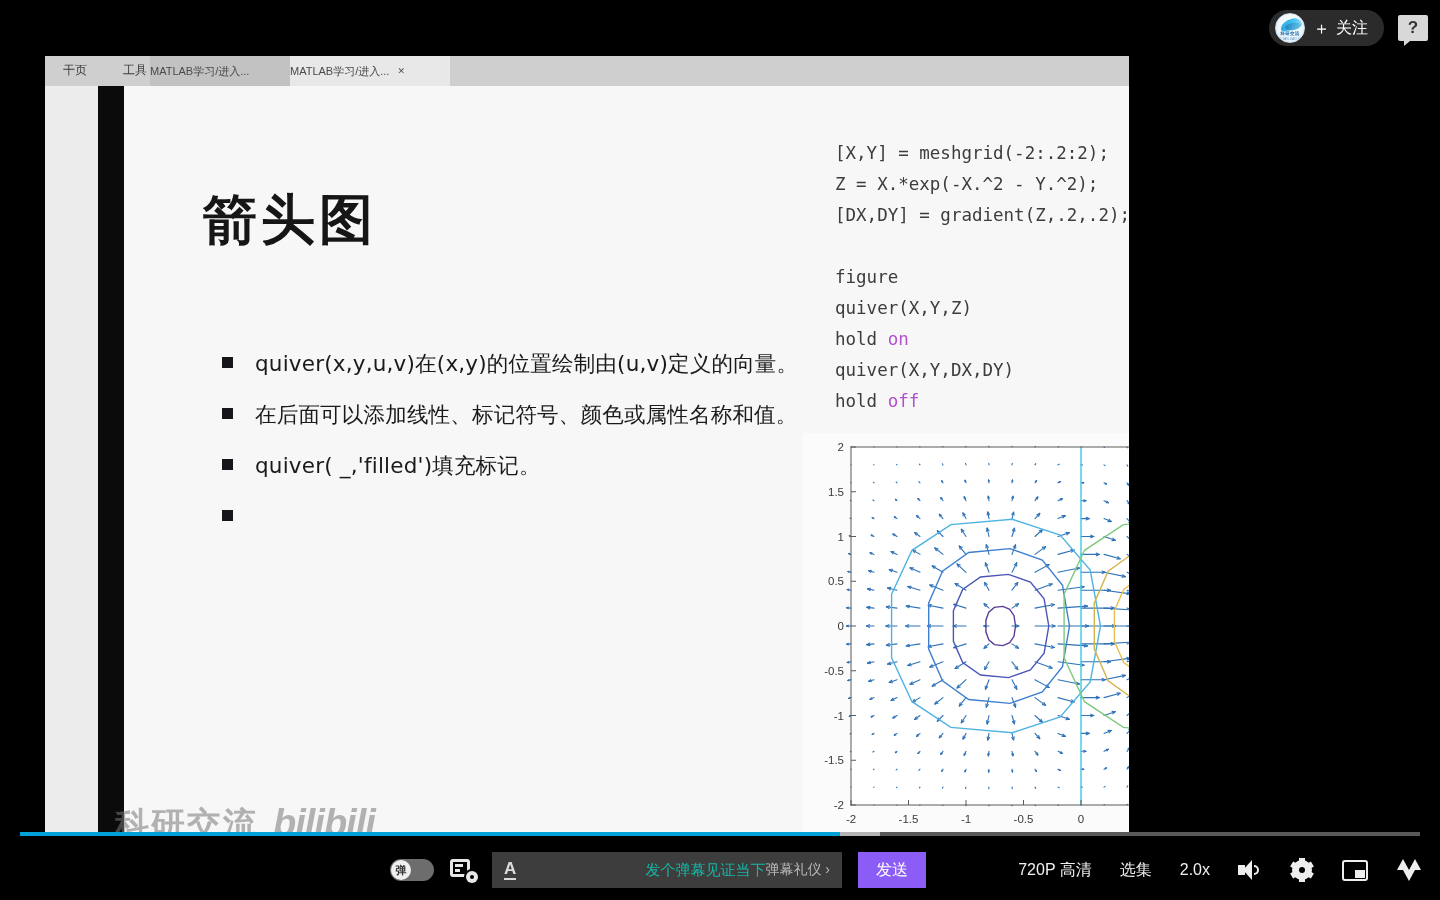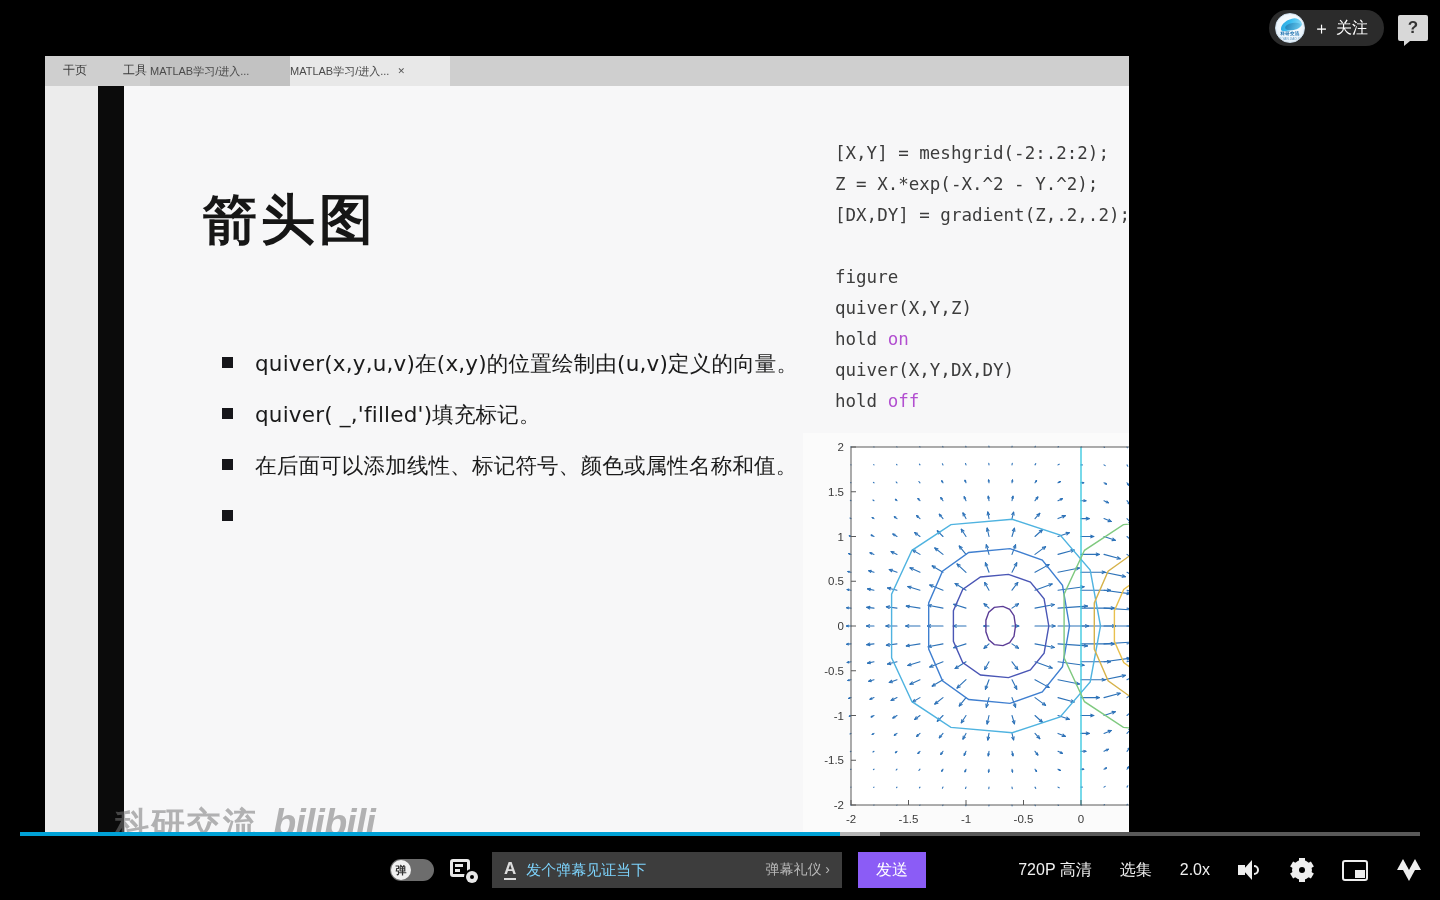--- a/index.html
+++ b/index.html
@@ -160,21 +160,21 @@
     background: #e8e8e8; box-shadow: 0 0 0 2px #000;
   }
   .danmu-style-icon .gear::after {
     content: ""; position: absolute; left: 4px; top: 4px; width: 4px; height: 4px; border-radius: 50%; background: #000;
   }
   .danmu-input {
     display: flex; align-items: center; width: 350px; height: 36px;
     background: #3d3d3d; padding: 0 0 0 12px;
   }
   .danmu-A { color: #dcdcdc; font-size: 17px; font-weight: bold; border-bottom: 2px solid #dcdcdc; line-height: 18px; margin-right: 10px; }
-  .danmu-placeholder { color: #7dd3fc; font-size: 15px; flex: 1; }
+  .danmu-placeholder { color: #14b8a6; font-size: 15px; flex: 1; text-align: right; }
   .danmu-etiquette { color: #b8b8b8; font-size: 14px; padding-right: 12px; white-space: nowrap; }
   .send-btn {
     width: 68px; height: 36px; background: #8b5cf6; color: #fff; font-size: 16px;
     display: flex; align-items: center; justify-content: center;
   }
 
   .ctrl-right { position: absolute; right: 18px; top: 0; height: 60px; display: flex; align-items: center; gap: 28px; }
   .ctrl-text { color: #f0f0f0; font-size: 16px; white-space: nowrap; }
   .vol-icon { width: 24px; height: 20px; position: relative; }
   .vol-icon .spk { position: absolute; left: 0; top: 5px; width: 7px; height: 10px; background: #eee; }
@@ -241,25 +241,25 @@
 
       <div class="slide-title">箭头图</div>
 
       <div class="bullets">
         <div class="bullet">
           <span class="bullet-marker"></span>
           <span class="bullet-text">quiver(x,y,u,v)在(x,y)的位置绘制由(u,v)定义的向量。</span>
         </div>
         <div class="bullet">
           <span class="bullet-marker"></span>
-          <span class="bullet-text">quiver( _,'filled')填充标记。</span>
+          <span class="bullet-text">在后面可以添加线性、标记符号、颜色或属性名称和值。</span>
         </div>
         <div class="bullet">
           <span class="bullet-marker"></span>
-          <span class="bullet-text">在后面可以添加线性、标记符号、颜色或属性名称和值。</span>
+          <span class="bullet-text">quiver( _,'filled')填充标记。</span>
         </div>
         <div class="bullet">
           <span class="bullet-marker"></span>
         </div>
       </div>
 
       <div class="code"><span>[X,Y] = meshgrid(-2:.2:2);</span>
 <span>Z = X.*exp(-X.^2 - Y.^2);</span>
 <span>[DX,DY] = gradient(Z,.2,.2);</span>
 

